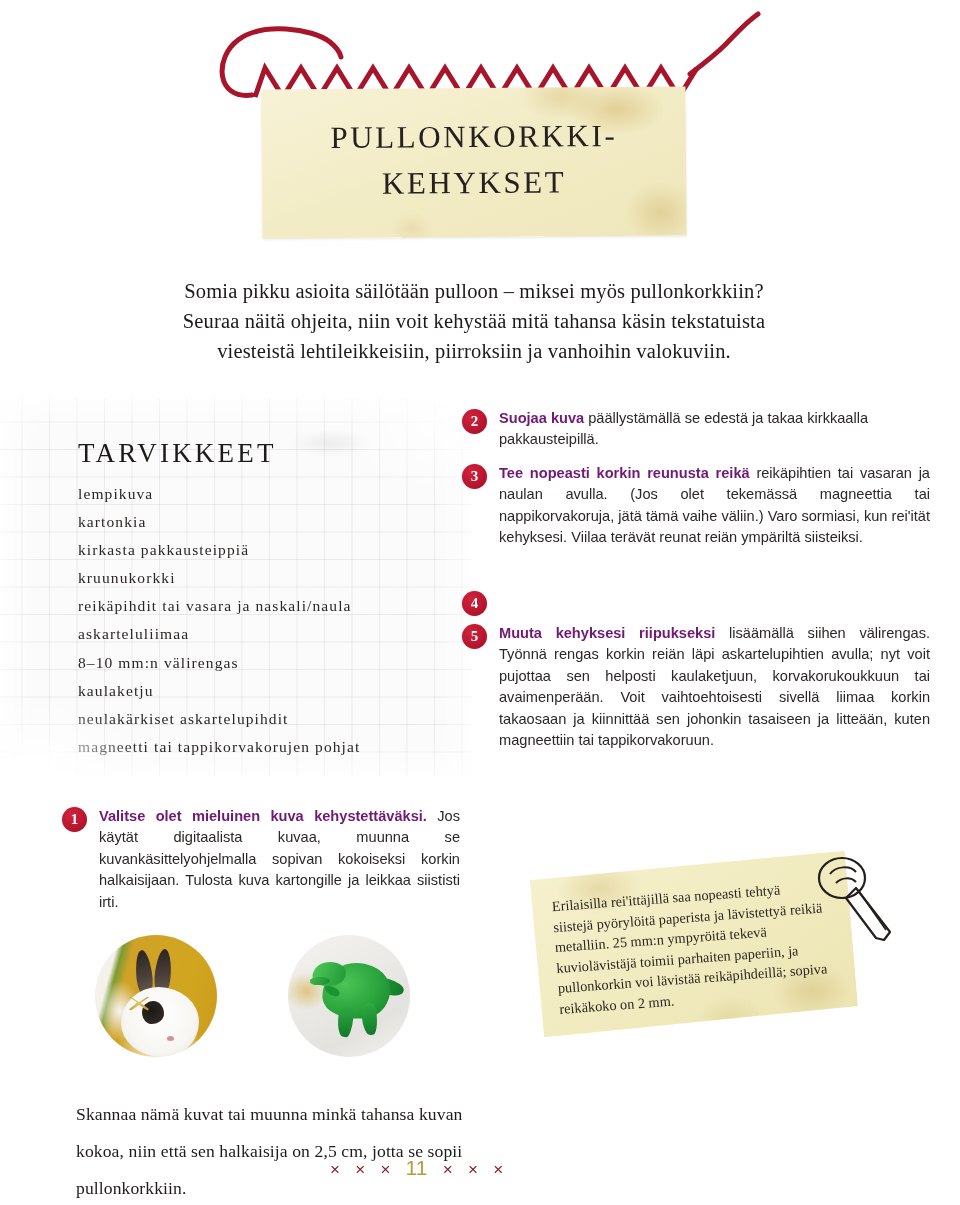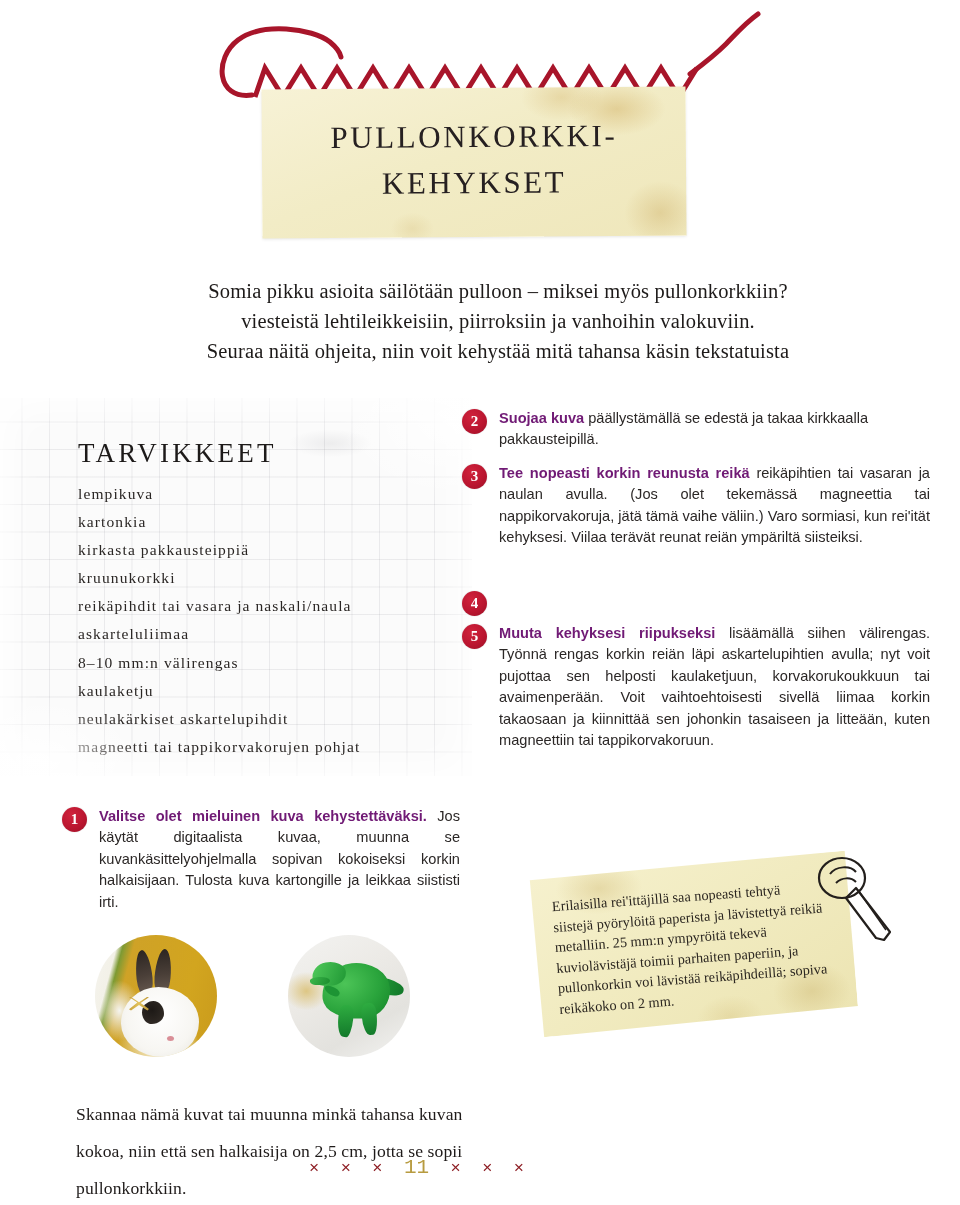--- a/index.html
+++ b/index.html
@@ -47,21 +47,21 @@
     font-size: 31px;
     letter-spacing: 2.6px;
     color: #262021;
     line-height: 46px;
     white-space: nowrap;
   }
 
   
   #intro {
     position: absolute;
-    left: 128px; top: 276px;
+    left: 104px; top: 276px;
     width: 740px;
     text-align: center;
   }
   #intro .intro-line {
     font-size: 20.5px;
     line-height: 30px;
     letter-spacing: .15px;
     color: #1d1a19;
     white-space: nowrap;
   }
@@ -296,21 +296,21 @@
     letter-spacing: .1px;
     color: #1f1b1a;
   }
 
   
   #page-footer {
     position: absolute;
     left: 0; top: 1156px;
     width: 833px;
     text-align: center;
-    font-family: Liberation Mono, monospace;
+    font-family: Liberation Sans, sans-serif;
     font-size: 19px;
   }
   #page-footer .mark {
     color: #8e1f25;
     margin: 0 5px;
     font-size: 17px;
   }
   #page-footer .pagenum {
     color: #b79b40;
     font-size: 21px;
@@ -328,22 +328,22 @@
 
 <div id="title-plaque">
   <div class="plaque-inner">
     <div class="plaque-line">PULLONKORKKI-</div>
     <div class="plaque-line">KEHYKSET</div>
   </div>
 </div>
 
 <div id="intro">
   <div class="intro-line">Somia pikku asioita säilötään pulloon – miksei myös pullonkorkkiin?</div>
+  <div class="intro-line">Seuraa näitä ohjeita, niin voit kehystää mitä tahansa käsin tekstatuista</div>
   <div class="intro-line">viesteistä lehtileikkeisiin, piirroksiin ja vanhoihin valokuviin.</div>
-  <div class="intro-line">Seuraa näitä ohjeita, niin voit kehystää mitä tahansa käsin tekstatuista</div>
 </div>
 
 <div id="materials-panel">
   <div id="materials-heading">TARVIKKEET</div>
   <ul id="materials-list">
     <li>lempikuva</li>
     <li>kartonkia</li>
     <li>kirkasta pakkausteippiä</li>
     <li>kruunukorkki</li>
     <li>reikäpihdit tai vasara ja naskali/naula</li>

